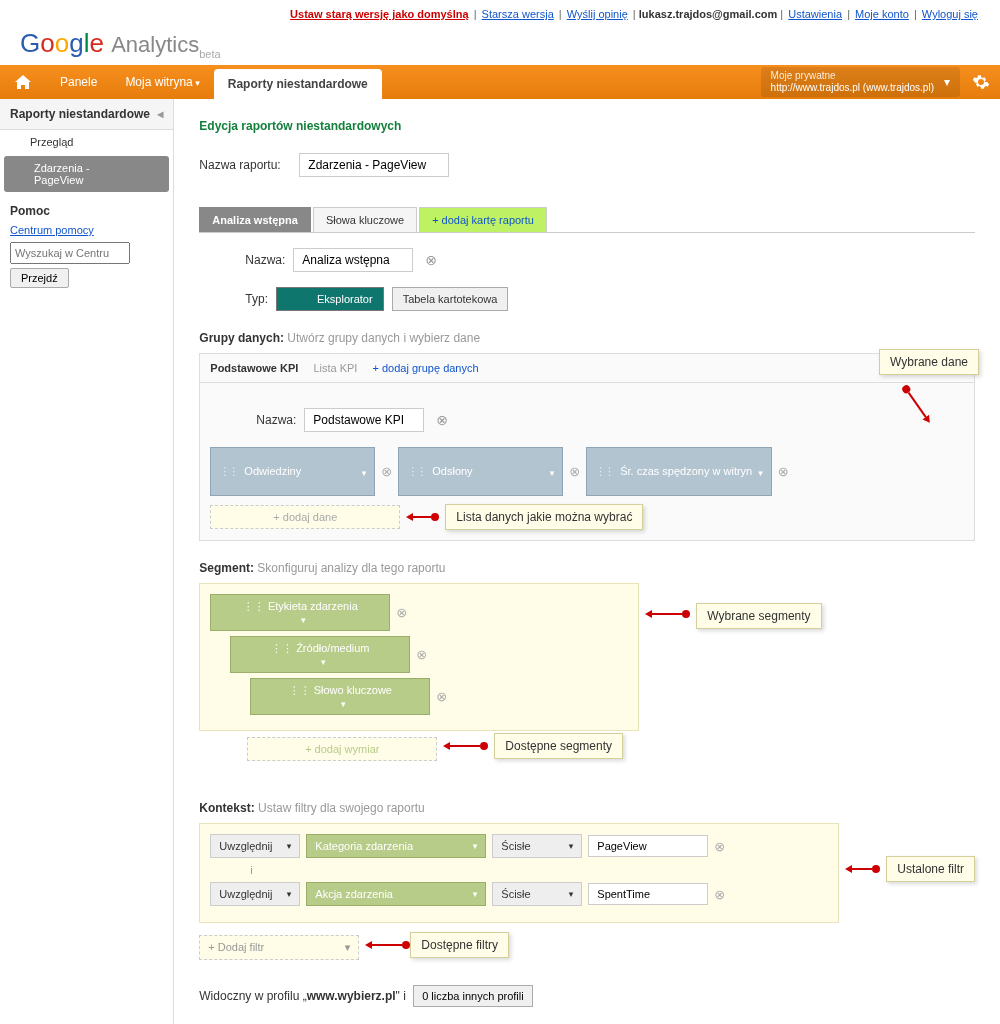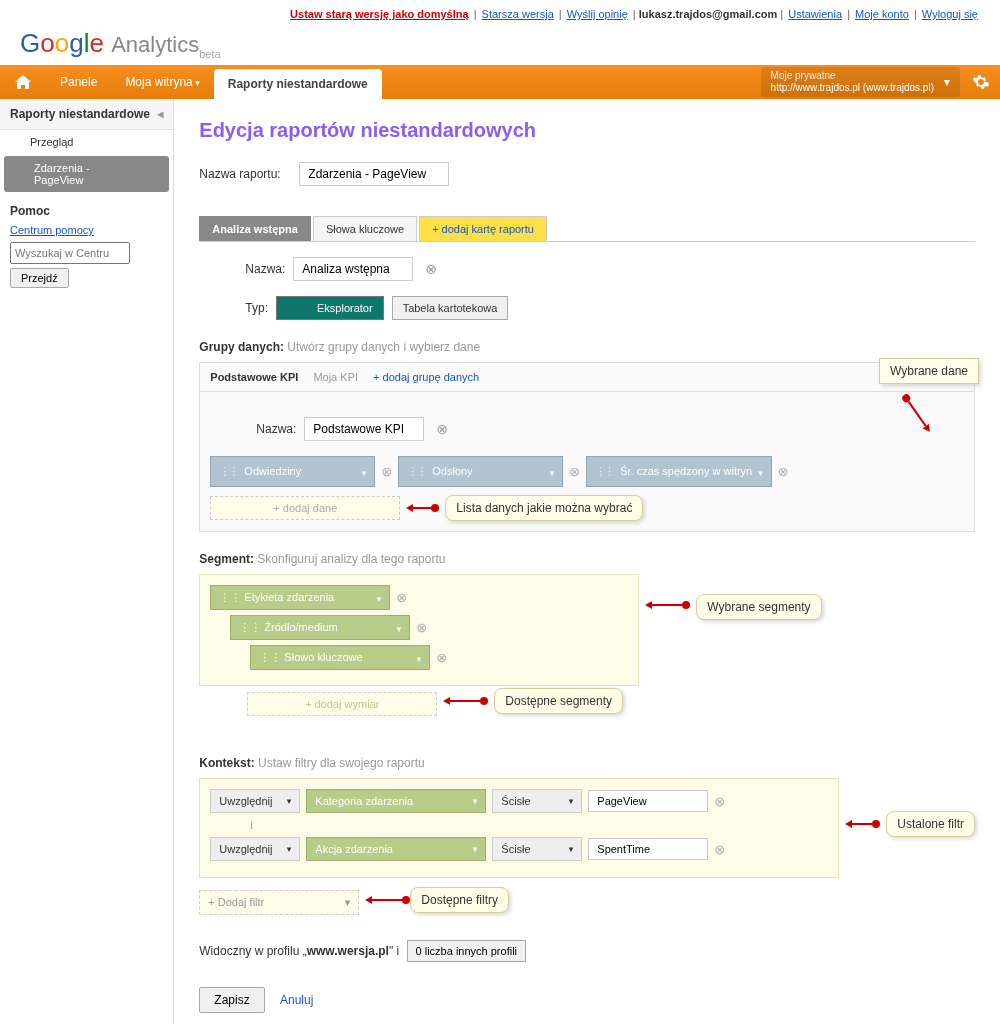--- a/index.html
+++ b/index.html
@@ -27,65 +27,65 @@
 .sidebar { width: 198px; border-right: 1px solid #ddd; min-height: 900px; }
 .side-head { background: #f5f5f5; padding: 8px 10px; font-weight: bold; display: flex; justify-content: space-between; align-items: center; border-bottom: 1px solid #ddd; font-size: 12px; }
 .side-item { padding: 6px 30px; font-size: 11px; cursor: pointer; }
 .side-item.sel { background: #888; color: #fff; border-radius: 3px; margin: 2px 4px; }
 .side-sec { padding: 10px; }
 .side-sec b { font-size: 12px; }
 .side-sec a { color: #15c; text-decoration: underline; font-size: 11px; display: block; margin: 6px 0; }
 .side-sec input[type=text] { width: 120px; padding: 3px; font-size: 11px; }
 .side-sec button { padding: 3px 10px; margin-top: 4px; font-size: 11px; background: #f0f0f0; border: 1px solid #aaa; border-radius: 2px; }
 .content { flex: 1; padding: 20px 25px; }
-h2 { font-size: 20px; margin-bottom: 20px; color: #8b5cf6; }
+h2 { font-size: 12px; margin-bottom: 20px; color: #15803d; }
 .field-row { margin: 10px 0; display: flex; align-items: center; }
 .field-row label { width: 100px; font-size: 12px; }
 .field-row input { padding: 4px 8px; border: 1px solid #ccc; font-size: 12px; width: 150px; }
 .tabs-row { border-bottom: 1px solid #ccc; margin-top: 30px; display: flex; align-items: flex-end; }
 .tab { padding: 6px 12px; border: 1px solid #ccc; border-bottom: none; margin-right: 2px; background: #f5f5f5; font-size: 11px; cursor: pointer; }
 .tab.active { background: #888; color: #fff; border-color: #888; font-weight: bold; }
-.tab.add { color: #15c; background: #fde047; border-color: #ccc; }
+.tab.add { color: #15c; background: #bef264; border-color: #ccc; }
 .sub-row { margin: 15px 0; display: flex; align-items: center; gap: 8px; }
 .sub-row label { font-size: 12px; margin-left: 46px; }
 .sub-row input { padding: 4px 8px; border: 1px solid #ccc; font-size: 12px; width: 120px; }
 .typ-btn { padding: 5px 10px; border: 1px solid #aaa; font-size: 11px; background: #f0f0f0; cursor: pointer; }
 .typ-btn.active { background: #0f766e; color: #fff; border-color: #777; padding-left: 40px; }
 .clear-x { color: #999; cursor: pointer; margin-left: 4px; font-size: 14px; }
 .sec-head { margin-top: 20px; font-size: 12px; }
 .sec-head b { color: #333; }
 .sec-head span { color: #999; }
 .grp-box { border: 1px solid #ddd; background: #fafafa; margin-top: 8px; padding: 0; }
 .grp-tabs { padding: 8px 10px; border-bottom: 1px solid #ddd; font-size: 11px; }
 .grp-tabs span { margin-right: 12px; cursor: pointer; }
 .grp-tabs .add { color: #15c; }
 .grp-body { padding: 10px; position: relative; }
 .metrics-row { display: flex; gap: 6px; flex-wrap: wrap; margin: 8px 0; align-items: center; }
-.metric-pill { background: #b3c4d1; border: 1px solid #8fa5b5; padding: 8px 8px; color: #fff; font-size: 11px; display: flex; align-items: center; min-width: 165px; justify-content: space-between; cursor: pointer; }
+.metric-pill { background: #b3c4d1; border: 1px solid #8fa5b5; padding: 17px 8px; color: #fff; font-size: 11px; display: flex; align-items: center; min-width: 165px; justify-content: space-between; cursor: pointer; }
 .metric-pill .drag { margin-right: 4px; opacity: 0.7; letter-spacing: -2px; }
 .metric-pill .dd-arrow::after { content: "▾"; margin-left: 6px; font-size: 9px; }
 .pill-x { color: #aaa; cursor: pointer; font-size: 13px; }
 .add-pill { background: #fffde7; border: 1px dashed #ccc; padding: 5px; color: #aaa; font-size: 11px; width: 190px; text-align: center; cursor: pointer; }
 .seg-box { background: #fffde7; border: 1px solid #e8e4b8; padding: 10px; margin-top: 8px; width: 440px; position: relative; }
-.seg-pill { background: #b8cc8a; border: 1px solid #9ab06a; color: #fff; padding: 5px 8px; font-size: 11px; display: flex; align-items: center; justify-content: space-between; min-width: 180px; cursor: pointer; }
+.seg-pill { background: #b8cc8a; border: 1px solid #9ab06a; color: #fff; padding: 5px 8px; font-size: 11px; display: flex; align-items: center; justify-content: space-between; min-width: 180px; cursor: pointer; flex-direction: column; }
 .seg-pill .dd-arrow::after { content: "▾"; margin-left: 6px; font-size: 9px; }
 .seg-row { display: flex; align-items: center; margin-bottom: 5px; }
 .seg-indent-1 { margin-left: 20px; }
 .seg-indent-2 { margin-left: 40px; }
 .add-dim { background: #fffde7; border: 1px dashed #ccc; padding: 5px; color: #b8cc8a; font-size: 11px; width: 190px; text-align: center; cursor: pointer; margin-left: 48px; margin-top: 6px; }
 .ctx-box { background: #fffde7; border: 1px solid #e8e4b8; padding: 10px; margin-top: 8px; position: relative; }
 .ctx-row { display: flex; gap: 6px; align-items: center; margin-bottom: 6px; }
 .ctx-dd { background: #eee; border: 1px solid #ccc; padding: 5px 8px; font-size: 11px; min-width: 90px; display: flex; justify-content: space-between; align-items: center; cursor: pointer; }
 .ctx-dd.green { background: #b8cc8a; color: #fff; border-color: #9ab06a; min-width: 180px; }
 .ctx-dd::after { content: "▾"; font-size: 9px; margin-left: 8px; color: inherit; }
 .ctx-input { border: 1px solid #ccc; padding: 4px 8px; font-size: 11px; width: 120px; background: #fff; }
 .ctx-add { background: #fffde7; border: 1px dashed #ccc; padding: 5px 8px; font-size: 11px; color: #999; cursor: pointer; width: 160px; margin-top: 6px; display: flex; justify-content: space-between; }
 .and-lbl { font-size: 11px; color: #999; margin: 2px 0 6px 40px; }
 .callout { background: #fffde7; border: 1px solid #d4ce9a; padding: 5px 10px; font-size: 12px; position: absolute; box-shadow: 2px 2px 4px rgba(0,0,0,0.15); white-space: nowrap; }
-.callout.inline { position: relative; display: inline-block; border-radius: 8px; }
+.callout.inline { position: relative; display: inline-block; }
 .arrow-dot { display: inline-flex; align-items: center; vertical-align: middle; }
 .arrow-line { height: 2px; background: #c00; display: inline-block; }
 .arrow-head-l { width: 0; height: 0; border-top: 4px solid transparent; border-bottom: 4px solid transparent; border-right: 7px solid #c00; display: inline-block; }
 .arrow-head-r { width: 0; height: 0; border-top: 4px solid transparent; border-bottom: 4px solid transparent; border-left: 7px solid #c00; display: inline-block; }
 .dot { width: 8px; height: 8px; background: #c00; border-radius: 50%; display: inline-block; }
 .vis-row { margin: 25px 0; font-size: 12px; }
 .vis-row button { padding: 4px 8px; font-size: 11px; background: #f0f0f0; border: 1px solid #aaa; margin-left: 4px; }
 .action-row { margin: 20px 0; }
 .action-row button { padding: 5px 14px; font-size: 12px; background: #f0f0f0; border: 1px solid #aaa; border-radius: 2px; }
 .action-row a { color: #15c; margin-left: 12px; font-size: 12px; text-decoration: none; }
@@ -168,21 +168,21 @@
     <div class="sub-row">
       <label>Typ:</label>
       <span class="typ-btn active">Eksplorator</span>
       <span class="typ-btn">Tabela kartotekowa</span>
     </div>
 
     <div class="sec-head"><b>Grupy danych:</b> <span>Utwórz grupy danych i wybierz dane</span></div>
     <div class="grp-box" style="position:relative">
       <div class="grp-tabs">
         <span style="font-weight:bold">Podstawowe KPI</span>
-        <span style="color:#999">Moja KPI</span>
+        <span style="color:#999">Lista KPI</span>
         <span class="add">+ dodaj grupę danych</span>
       </div>
       <div class="grp-body">
         <div class="sub-row">
           <label>Nazwa:</label>
           <input value="Podstawowe KPI" style="">
           <span class="clear-x">⊗</span>
         </div>
         <div class="metrics-row">
           <div class="metric-pill">
@@ -306,21 +306,21 @@
         </div>
       <span class="arrow-dot" style="margin-left:6px;">
           <span class="arrow-head-l"></span>
           <span class="arrow-line" style="width:30px"></span>
           <span class="dot"></span>
         </span>
       <div class="callout inline" style="">Dostępne filtry</div>
     </div>
 
     <div class="vis-row">
-      <span>Widoczny w profilu „</span><b>www.wersja.pl</b><span>" i</span>
+      <span>Widoczny w profilu „</span><b>www.wybierz.pl</b><span>" i</span>
       <button>0 liczba innych profili</button>
     </div>
 
     <div class="action-row">
       <button>Zapisz</button>
       <a href="#">Anuluj</a>
     </div>
   </div>
 </div>
 

